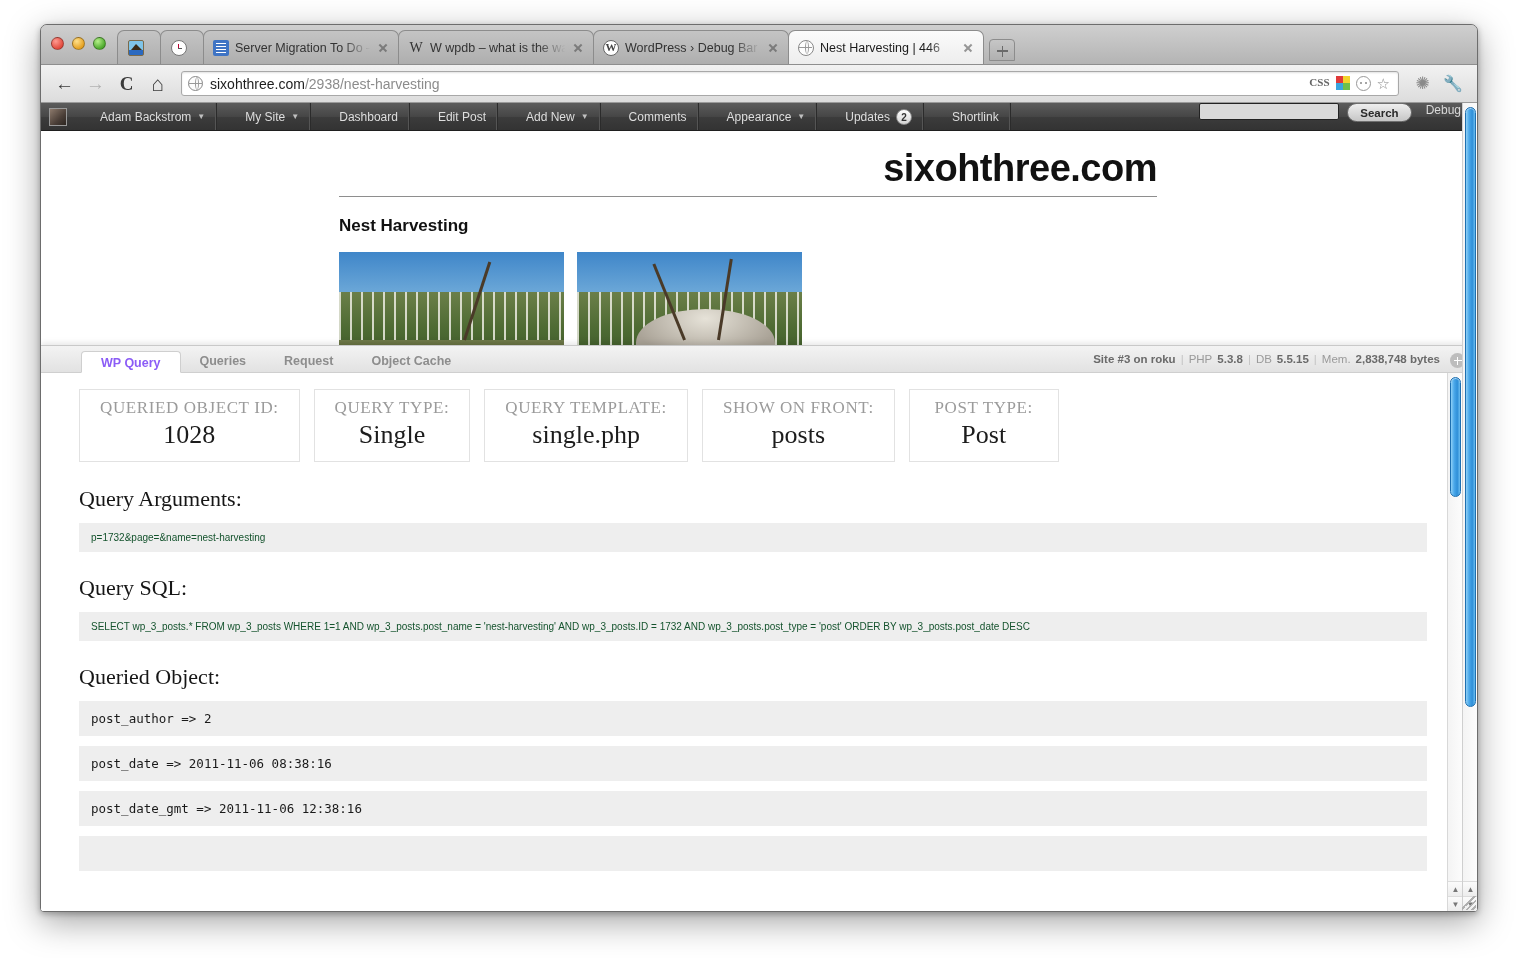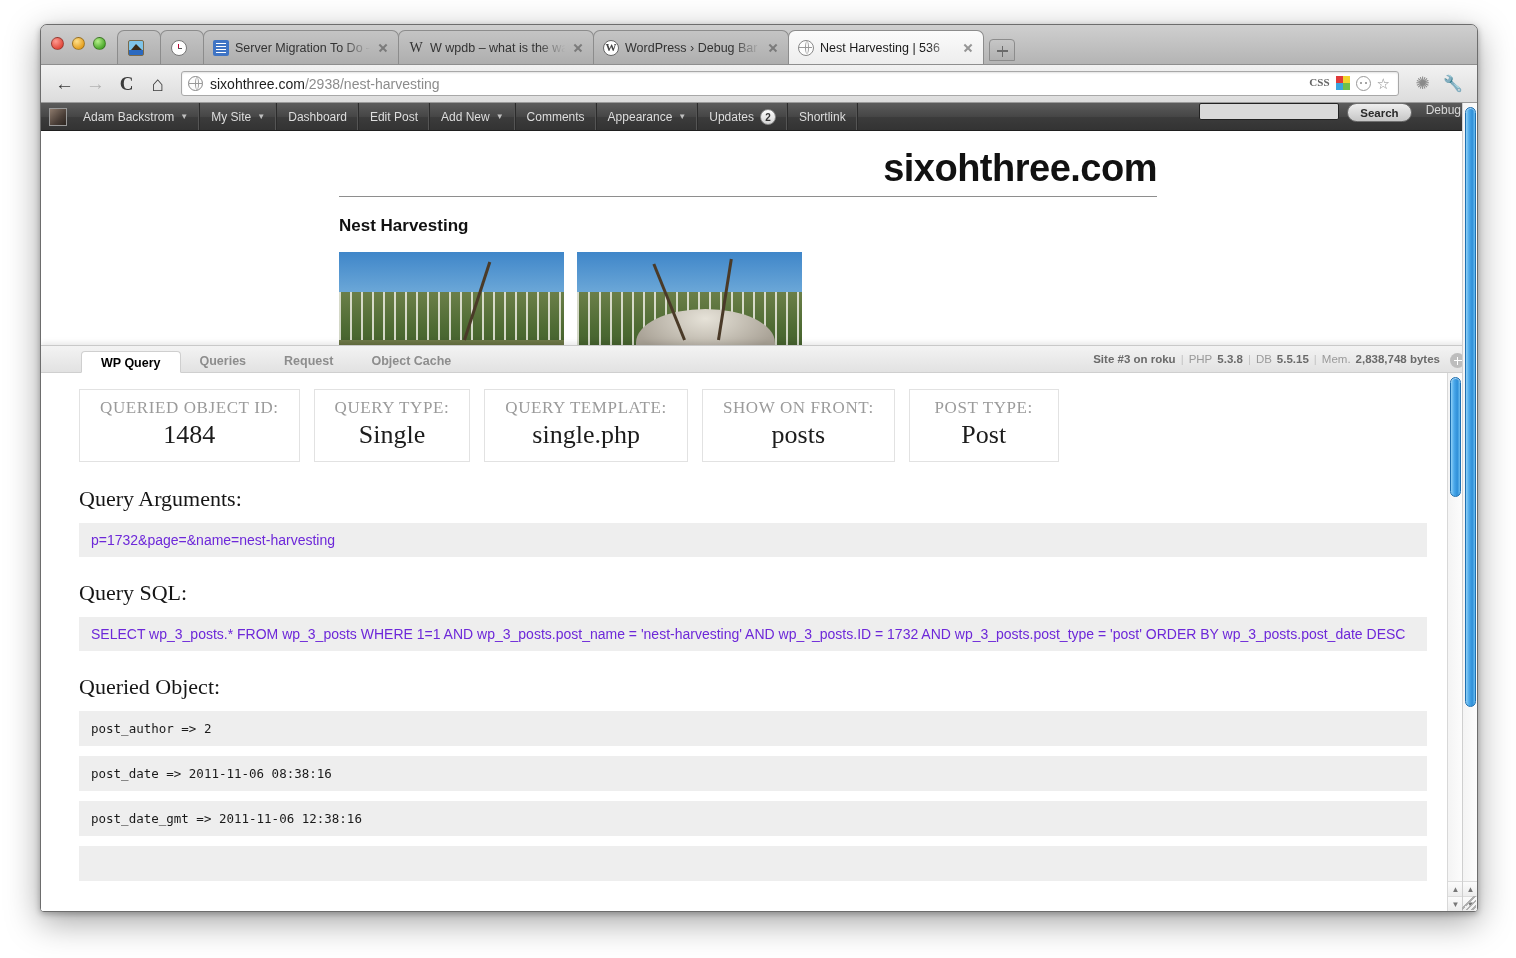--- a/index.html
+++ b/index.html
@@ -210,20 +210,21 @@
 
   
   #adminbar {
     height: 28px;
     background: linear-gradient(to bottom, #5c5c5c 0%, #464646 50%, #3c3c3c 51%, #333 100%);
     display: flex; align-items: stretch;
     color: #dcdcdc;
     font-size: 12px;
     border-bottom: 1px solid #1f1f1f;
     position: relative;
+    gap: 17px;
   }
   .ab-item {
     display: flex; align-items: center;
     padding: 0 11px;
     border-right: 1px solid #2b2b2b;
     box-shadow: inset -1px 0 0 #555;
     white-space: nowrap;
     color: #dedede;
   }
   .ab-avatar { padding: 0 5px 0 8px; border-right: none; box-shadow: none; }
@@ -319,21 +320,21 @@
   #db-tabs { display: flex; align-items: flex-end; margin-left: 40px; height: 100%; }
   .db-tab {
     height: 22px; line-height: 22px;
     padding: 0 19px;
     font-size: 12.5px;
     color: #8d8d8d;
     font-weight: bold;
   }
   .db-tab.active {
     background: #fff;
-    color: #000000;
+    color: #8b5cf6;
     border: 1px solid #cfcfcf;
     border-bottom: 1px solid #fff;
     border-radius: 4px 4px 0 0;
     margin-bottom: -1px;
     text-align: right;
   }
   #db-stats {
     margin-left: auto; margin-right: 12px;
     font-size: 11.5px; color: #9a9a9a;
     display: flex; align-items: flex-start; gap: 5px;
@@ -382,22 +383,22 @@
 
   h3.db-h {
     font-size: 22px; font-weight: normal; color: #161616;
     margin: 0 0 11px 0;
     font-family: "Liberation Serif", serif;
   }
   .code-row {
     background: #eeeeee;
     padding: 9px 12px;
     font-family: "Liberation Sans", sans-serif;
-    font-size: 14px;
-    color: #6d28d9;
+    font-size: 10px;
+    color: #14532d;
     margin-bottom: 13px;
     white-space: nowrap;
     overflow: hidden;
   }
   .mono-row {
     background: #eeeeee;
     padding: 10px 12px;
     font-family: "DejaVu Sans Mono", monospace;
     font-size: 12.5px;
     color: #1a1a1a;
@@ -480,21 +481,21 @@
         </div>
 
         <div class="tab normal">
           <span class="favicon fav-wp">W</span>
           <span class="tlabel">WordPress › Debug Bar « Wor</span>
           <span class="tclose"></span>
         </div>
 
         <div class="tab normal active">
           <span class="favicon fav-globe"></span>
-          <span class="tlabel">Nest Harvesting | 536</span>
+          <span class="tlabel">Nest Harvesting | 446</span>
           <span class="tclose"></span>
         </div>
 
         <div class="newtab"></div>
       </div>
     </div>
 
     <div id="toolbar">
       <div class="navbtn">←</div>
       <div class="navbtn disabled">→</div>
@@ -607,21 +608,21 @@
             <span class="db-plus"></span>
           </div>
         </div>
 
         <div id="db-body">
           <div id="db-inner">
 
             <div id="infoboxes">
               <div class="infobox">
                 <div class="ib-label">QUERIED OBJECT ID:</div>
-                <div class="ib-value">1484</div>
+                <div class="ib-value">1028</div>
               </div>
               <div class="infobox">
                 <div class="ib-label">QUERY TYPE:</div>
                 <div class="ib-value">Single</div>
               </div>
               <div class="infobox">
                 <div class="ib-label">QUERY TEMPLATE:</div>
                 <div class="ib-value">single.php</div>
               </div>
               <div class="infobox">

